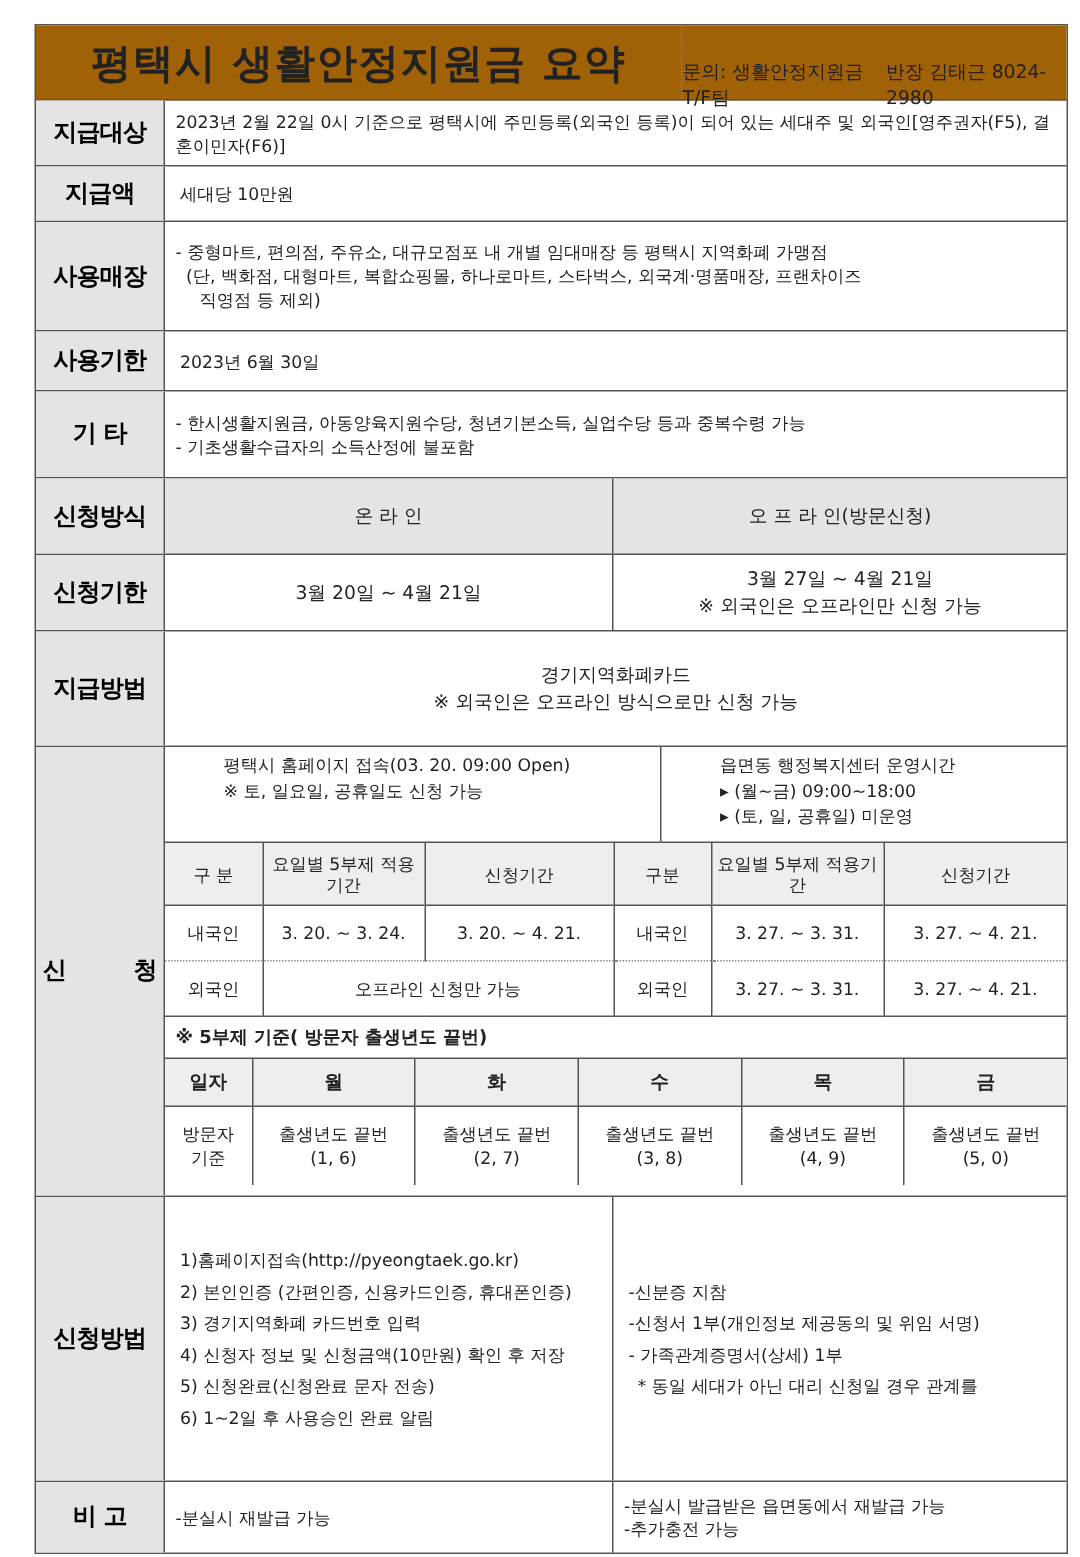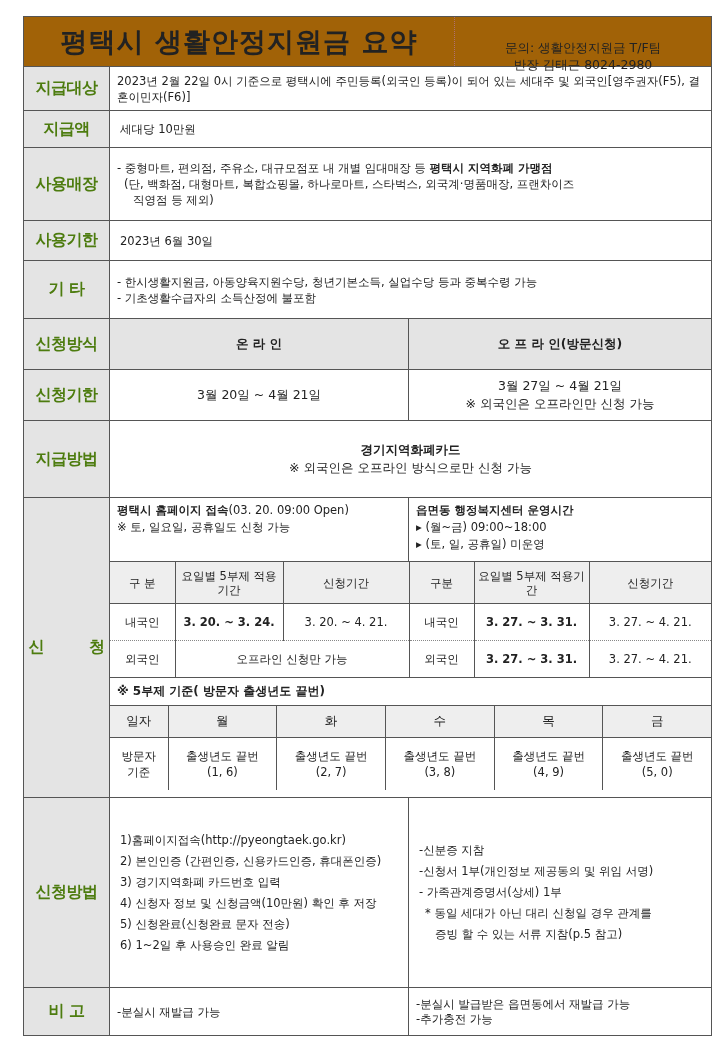--- a/index.html
+++ b/index.html
@@ -1,44 +1,44 @@
 <!DOCTYPE html>
 <html><head>
 <meta charset="utf-8">
 <style>
   html, body { margin: 0; padding: 0; background: #ffffff; }
   body { width: 720px; height: 1038px; position: relative; font-family: "DejaVu Sans", "Liberation Sans", sans-serif; color: #222; }
   .doc { position: absolute; left: 23px; top: 16px; width: 689px; border: 1.5px solid #555; box-sizing: border-box; }
   .row { display: flex; border-bottom: 1px solid #555; box-sizing: border-box; }
   .row:last-child { border-bottom: none; }
-  .label { width: 86px; flex: 0 0 86px; background: #e4e4e4; border-right: 1px solid #555; display: flex; align-items: center; justify-content: center; font-weight: bold; font-size: 16px; color: #4d7c0f; letter-spacing: -0.5px; box-sizing: border-box; }
+  .label { width: 86px; flex: 0 0 86px; background: #e4e4e4; border-right: 1px solid #555; display: flex; align-items: center; justify-content: center; font-weight: bold; font-size: 16px; color: #000000; letter-spacing: -0.5px; box-sizing: border-box; }
   .cell { flex: 1; padding: 4px 7px; font-size: 11.5px; line-height: 16px; display: flex; flex-direction: column; justify-content: center; box-sizing: border-box; }
   .title-row { height: 50px; background: #a16207; }
   .title { flex: 0 0 430px; display: flex; align-items: center; justify-content: center; font-size: 27px; font-weight: bold; letter-spacing: 1px; border-right: 1px dotted #b07070; }
-  .contact { flex: 1; display: flex; flex-direction: column; align-items: center; justify-content: center; font-size: 12.5px; line-height: 17px; margin-top: 28px; }
-  .bold { font-weight: bold; }
+  .contact { flex: 1; display: flex; flex-direction: row; align-items: center; justify-content: center; font-size: 12.5px; line-height: 17px; margin-top: 28px; }
+  .bold { font-weight: normal; }
   .split { display: flex; flex: 1; }
   .half-l { width: 299px; flex: 0 0 299px; border-right: 1px solid #555; box-sizing: border-box; }
   .half-r { flex: 1; }
   .hdr { background: #e4e4e4; }
   .center { align-items: center; text-align: right; }
   .apply-wrap { flex: 1; display: flex; flex-direction: column; }
   .apply-top { display: flex; height: 63px; border-bottom: 1px solid #555; }
-  .apply-top .cell { justify-content: flex-start; padding-top: 4px; font-size: 11.5px; line-height: 17px; }
+  .apply-top .cell { justify-content: flex-start; padding-top: 4px; font-size: 11.5px; line-height: 17px; margin-left: 32px; }
   table.sched { border-collapse: collapse; width: 100%; font-size: 11.5px; }
   table.sched td { border-right: 1px solid #555; text-align: center; padding: 0 2px; height: 36px; }
   table.sched td:last-child { border-right: none; }
   table.sched tr { border-bottom: 1px solid #555; }
   table.sched tr.dotted { border-bottom: 1px dotted #888; padding-left: 47px; }
   table.sched tr.hdr td { background: #eeeeee; height: 41px; line-height: 14px; }
   .note5 { height: 27px; border-bottom: 1px solid #555; display: flex; align-items: center; padding-left: 7px; font-size: 12px; font-weight: bold; }
   table.days { border-collapse: collapse; width: 100%; font-size: 11.5px; }
   table.days td { border-right: 1px solid #555; text-align: center; padding: 0 2px; }
   table.days td:last-child { border-right: none; }
-  table.days tr.hdr td { background: #eeeeee; height: 31px; border-bottom: 1px solid #555; font-weight: normal; font-size: 12.5px; }
+  table.days tr.hdr td { background: #eeeeee; height: 31px; border-bottom: 1px solid #555; font-weight: bold; font-size: 12.5px; }
   table.days tr.body td { height: 52px; line-height: 16px; }
   .steps .cell { font-size: 11.5px; line-height: 21px; }
 </style>
 </head>
 <body>
 
 <div class="doc">
 
   <div class="row title-row">
     <div class="title">평택시 생활안정지원금 요약</div>
@@ -215,21 +215,20 @@
         <div>3) 경기지역화폐 카드번호 입력</div>
         <div>4) 신청자 정보 및 신청금액(10만원) 확인 후 저장</div>
         <div>5) 신청완료(신청완료 문자 전송)</div>
         <div>6) 1~2일 후 사용승인 완료 알림</div>
       </div>
       <div class="cell half-r" style="padding-left:10px">
         <div>-신분증 지참</div>
         <div>-신청서 1부(개인정보 제공동의 및 위임 서명)</div>
         <div>- 가족관계증명서(상세) 1부</div>
         <div style="padding-left:6px">* 동일 세대가 아닌 대리 신청일 경우 관계를</div>
-        <div style="padding-left:16px">증빙 할 수 있는 서류 지참(p.5 참고)</div>
       </div>
     </div>
   </div>
 
   <div class="row" style="height:47px">
     <div class="label">비 고</div>
     <div class="split">
       <div class="cell half-l">-분실시 재발급 가능</div>
       <div class="cell half-r" style="line-height:15px">
         <div>-분실시 발급받은 읍면동에서 재발급 가능</div>

